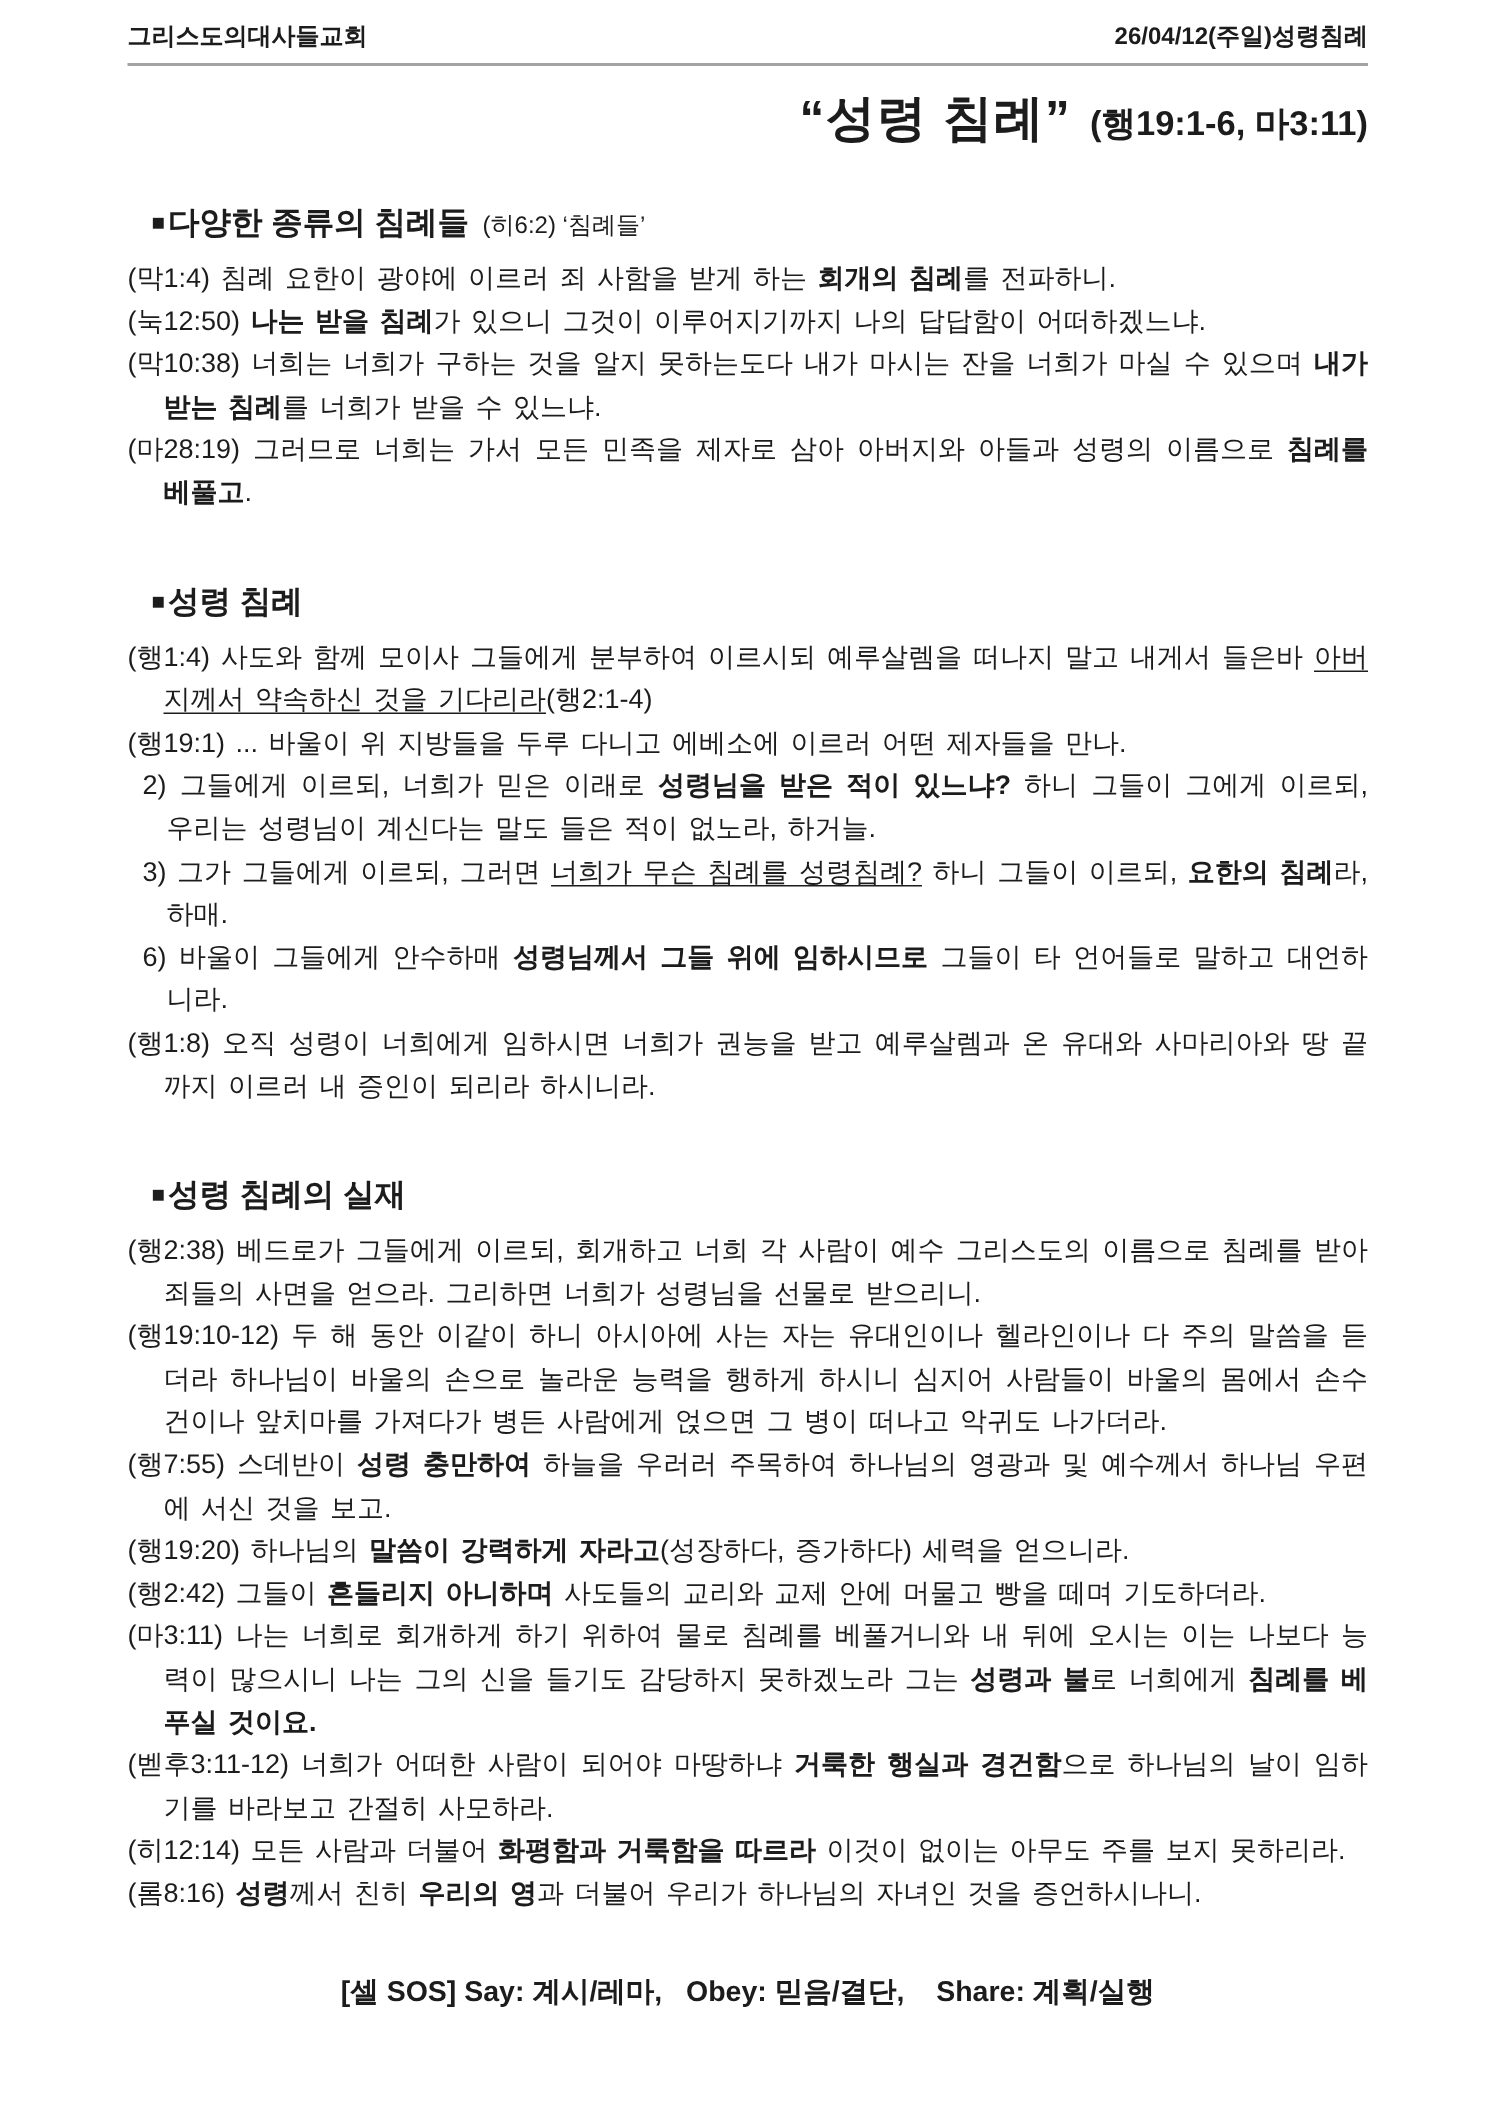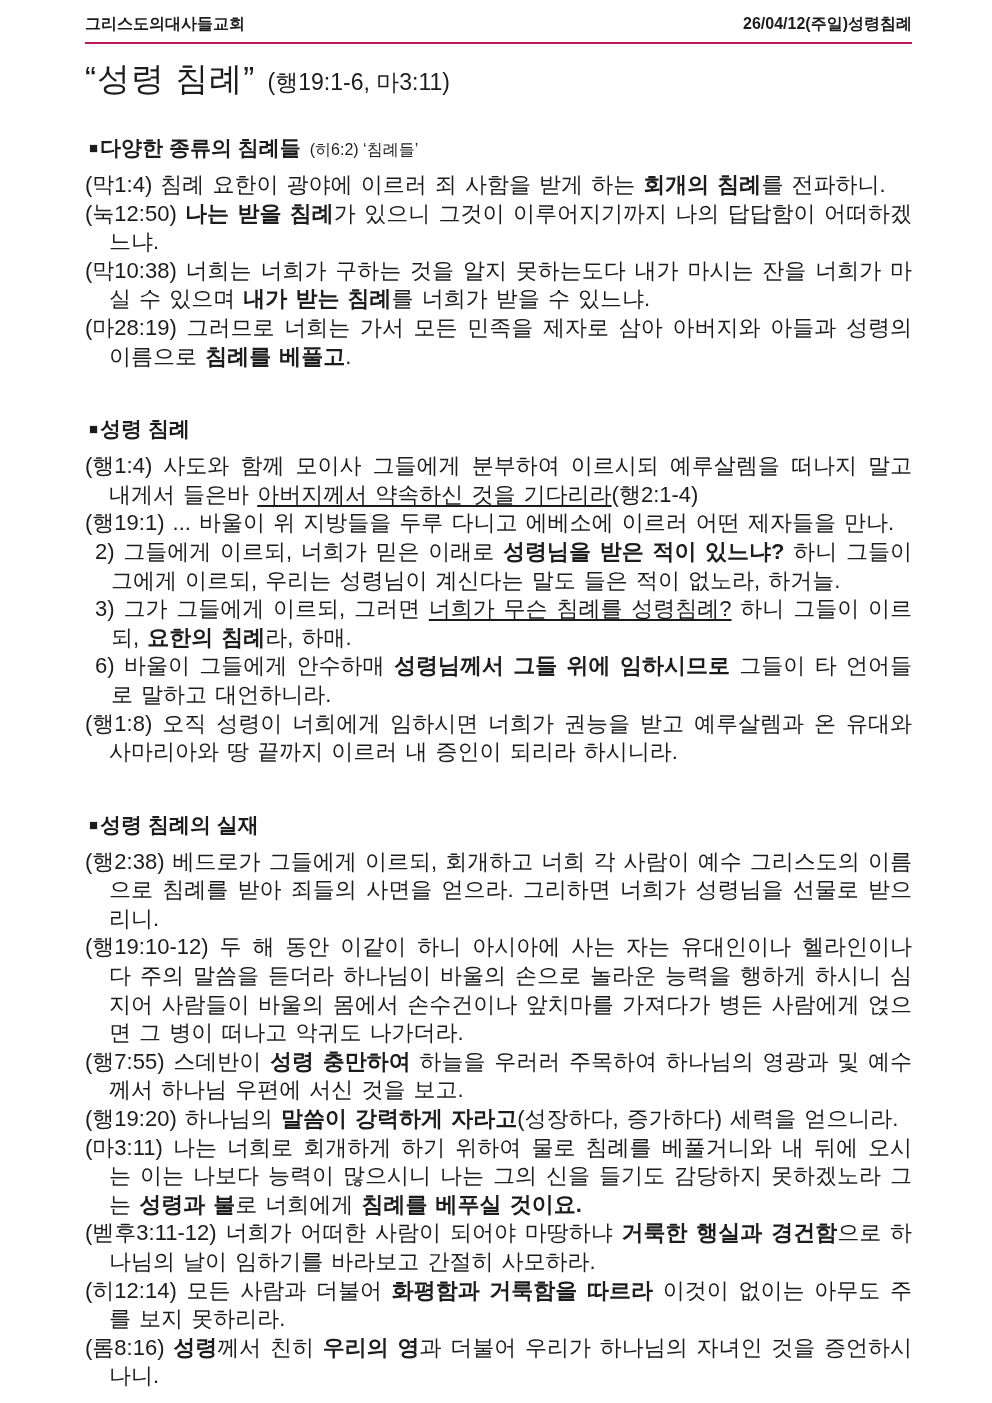--- a/index.html
+++ b/index.html
@@ -9,44 +9,44 @@
     overflow: hidden;
     font-family: "Liberation Sans", "DejaVu Sans", sans-serif;
     color: #1c1c1c;
   }
   .page { padding: 14px 80px 0 85px; }
 
   .doc-header {
     display: flex; justify-content: space-between; align-items: flex-end;
     font-size: 16px; font-weight: bold;
     padding-bottom: 7px;
-    border-bottom: 2px solid #be185d;
+    border-bottom: 2px solid #a3a3a3;
   }
 
   .doc-title {
-    text-align: left;
+    text-align: right;
     margin-top: 13px;
-    font-weight: normal;
+    font-weight: bold;
     white-space: nowrap;
   }
   .doc-title .main { font-size: 33px; letter-spacing: 1px; }
   .doc-title .ref  { font-size: 23px; margin-left: 8px; }
 
   .section { margin-top: 44px; }
   .section:first-of-type { margin-top: 32px; }
   .section-heading {
     font-size: 21px; font-weight: bold;
     margin-bottom: 9px;
-    margin-left: 4px;
+    margin-left: 16px;
   }
   .section-heading .sq { font-size: 15px; vertical-align: 2px; margin-right: 2px; }
   .section-heading .suffix { font-size: 16px; font-weight: normal; margin-left: 9px; }
 
   .para {
-    font-size: 22px;
+    font-size: 18px;
     line-height: 28.6px;
     text-align: justify;
     word-spacing: 2px;
     padding-left: 24px; text-indent: -24px;  
   }
   .para.sub { margin-left: 10px; padding-left: 16px; text-indent: -16px; }
   .para .b { font-weight: bold; }
   .para .u { text-decoration: underline; text-underline-offset: 3px; }
 
   .doc-footer {
@@ -87,20 +87,21 @@
         <div class="para sub"><span>3) 그가 그들에게 이르되, 그러면 </span><span class="u">너희가 무슨 침례를 성령침례?</span><span> 하니 그들이 이르되, </span><span class="b">요한의 침례</span><span>라, 하매.</span></div>
         <div class="para sub"><span>6) 바울이 그들에게 안수하매 </span><span class="b">성령님께서 그들 위에 임하시므로</span><span> 그들이 타 언어들로 말하고 대언하니라.</span></div>
         <div class="para verse"><span>(행1:8) 오직 성령이 너희에게 임하시면 너희가 권능을 받고 예루살렘과 온 유대와 사마리아와 땅 끝까지 이르러 내 증인이 되리라 하시니라.</span></div>
       </div>
       <div class="section">
         <div class="section-heading"><span class="sq">■</span><span>성령 침례의 실재</span></div>
         <div class="para verse"><span>(행2:38) 베드로가 그들에게 이르되, 회개하고 너희 각 사람이 예수 그리스도의 이름으로 침례를 받아 죄들의 사면을 얻으라. 그리하면 너희가 성령님을 선물로 받으리니.</span></div>
         <div class="para verse"><span>(행19:10-12) 두 해 동안 이같이 하니 아시아에 사는 자는 유대인이나 헬라인이나 다 주의 말씀을 듣더라 하나님이 바울의 손으로 놀라운 능력을 행하게 하시니 심지어 사람들이 바울의 몸에서 손수건이나 앞치마를 가져다가 병든 사람에게 얹으면 그 병이 떠나고 악귀도 나가더라.</span></div>
         <div class="para verse"><span>(행7:55) 스데반이 </span><span class="b">성령 충만하여</span><span> 하늘을 우러러 주목하여 하나님의 영광과 및 예수께서 하나님 우편에 서신 것을 보고.</span></div>
         <div class="para verse"><span>(행19:20) 하나님의 </span><span class="b">말씀이 강력하게 자라고</span><span>(성장하다, 증가하다) 세력을 얻으니라.</span></div>
+        <div class="para verse"><span>(행2:42) 그들이 </span><span class="b">흔들리지 아니하며</span><span> 사도들의 교리와 교제 안에 머물고 빵을 떼며 기도하더라.</span></div>
         <div class="para verse"><span>(마3:11) 나는 너희로 회개하게 하기 위하여 물로 침례를 베풀거니와 내 뒤에 오시는 이는 나보다 능력이 많으시니 나는 그의 신을 들기도 감당하지 못하겠노라 그는 </span><span class="b">성령과 불</span><span>로 너희에게 </span><span class="b">침례를 베푸실 것이요.</span></div>
         <div class="para verse"><span>(벧후3:11-12) 너희가 어떠한 사람이 되어야 마땅하냐 </span><span class="b">거룩한 행실과 경건함</span><span>으로 하나님의 날이 임하기를 바라보고 간절히 사모하라.</span></div>
         <div class="para verse"><span>(히12:14) 모든 사람과 더불어 </span><span class="b">화평함과 거룩함을 따르라</span><span> 이것이 없이는 아무도 주를 보지 못하리라.</span></div>
         <div class="para verse"><span>(롬8:16) </span><span class="b">성령</span><span>께서 친히 </span><span class="b">우리의 영</span><span>과 더불어 우리가 하나님의 자녀인 것을 증언하시나니.</span></div>
       </div>
     </div>
 
   <div class="doc-footer">[셀 SOS] Say: 계시/레마,   Obey: 믿음/결단,    Share: 계획/실행</div>
 
 </div>

